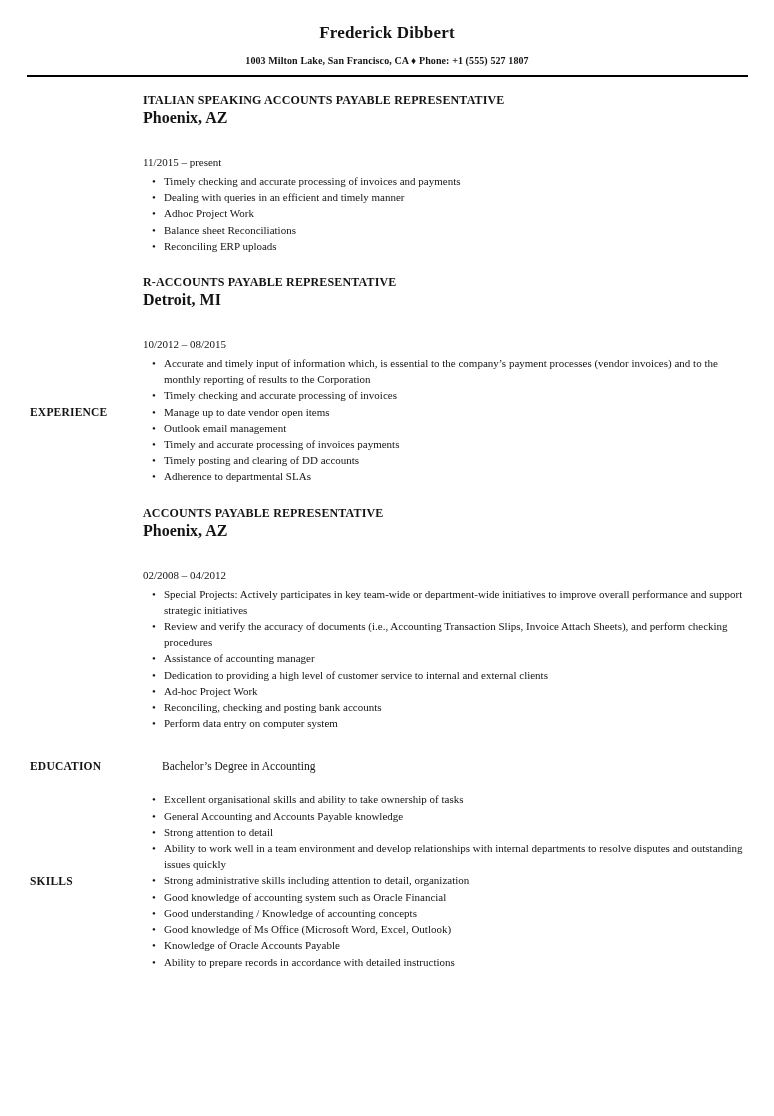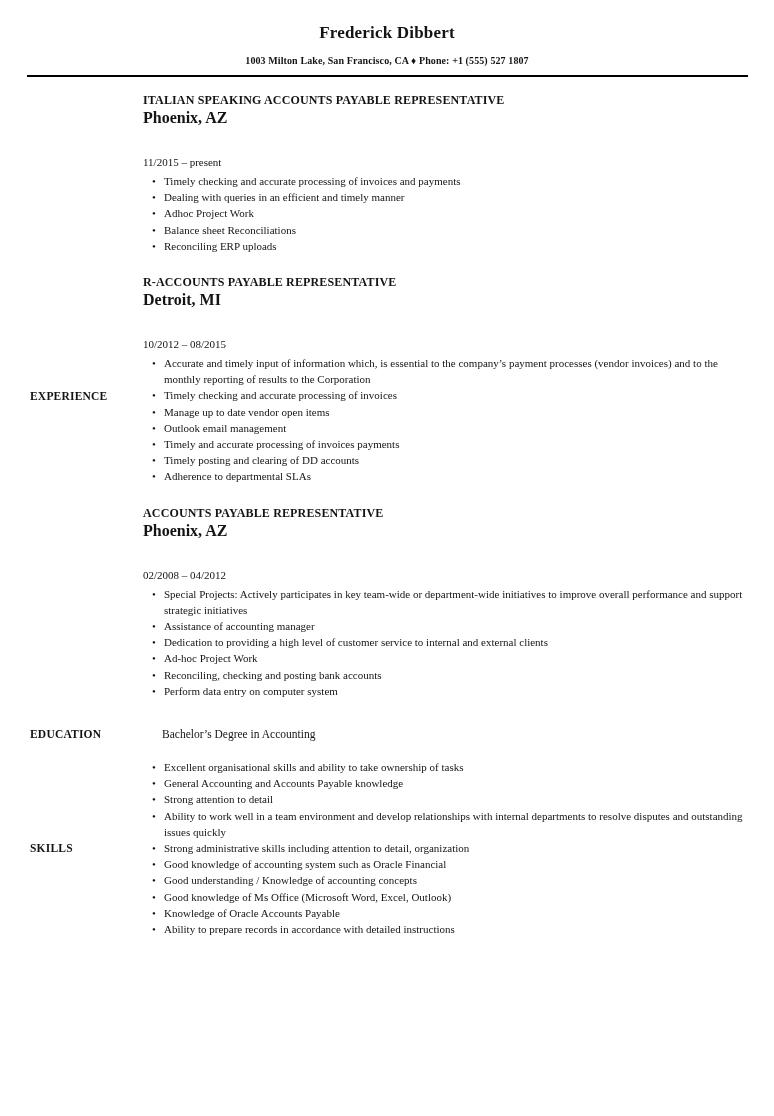--- a/index.html
+++ b/index.html
@@ -137,20 +137,21 @@
               <li>Adherence to departmental SLAs</li>
             </ul>
         </div>
 
         <div class="job">
           <div class="job-title">ACCOUNTS PAYABLE REPRESENTATIVE</div>
           <div class="job-location">Phoenix, AZ</div>
           <div class="job-dates">02/2008 – 04/2012</div>
           <ul class="bullets">
               <li>Special Projects: Actively participates in key team-wide or department-wide initiatives to improve overall performance and support strategic initiatives</li>
+              <li>Review and verify the accuracy of documents (i.e., Accounting Transaction Slips, Invoice Attach Sheets), and perform checking procedures</li>
               <li>Assistance of accounting manager</li>
               <li>Dedication to providing a high level of customer service to internal and external clients</li>
               <li>Ad-hoc Project Work</li>
               <li>Reconciling, checking and posting bank accounts</li>
               <li>Perform data entry on computer system</li>
             </ul>
         </div>
 
       </div>
     </div>

